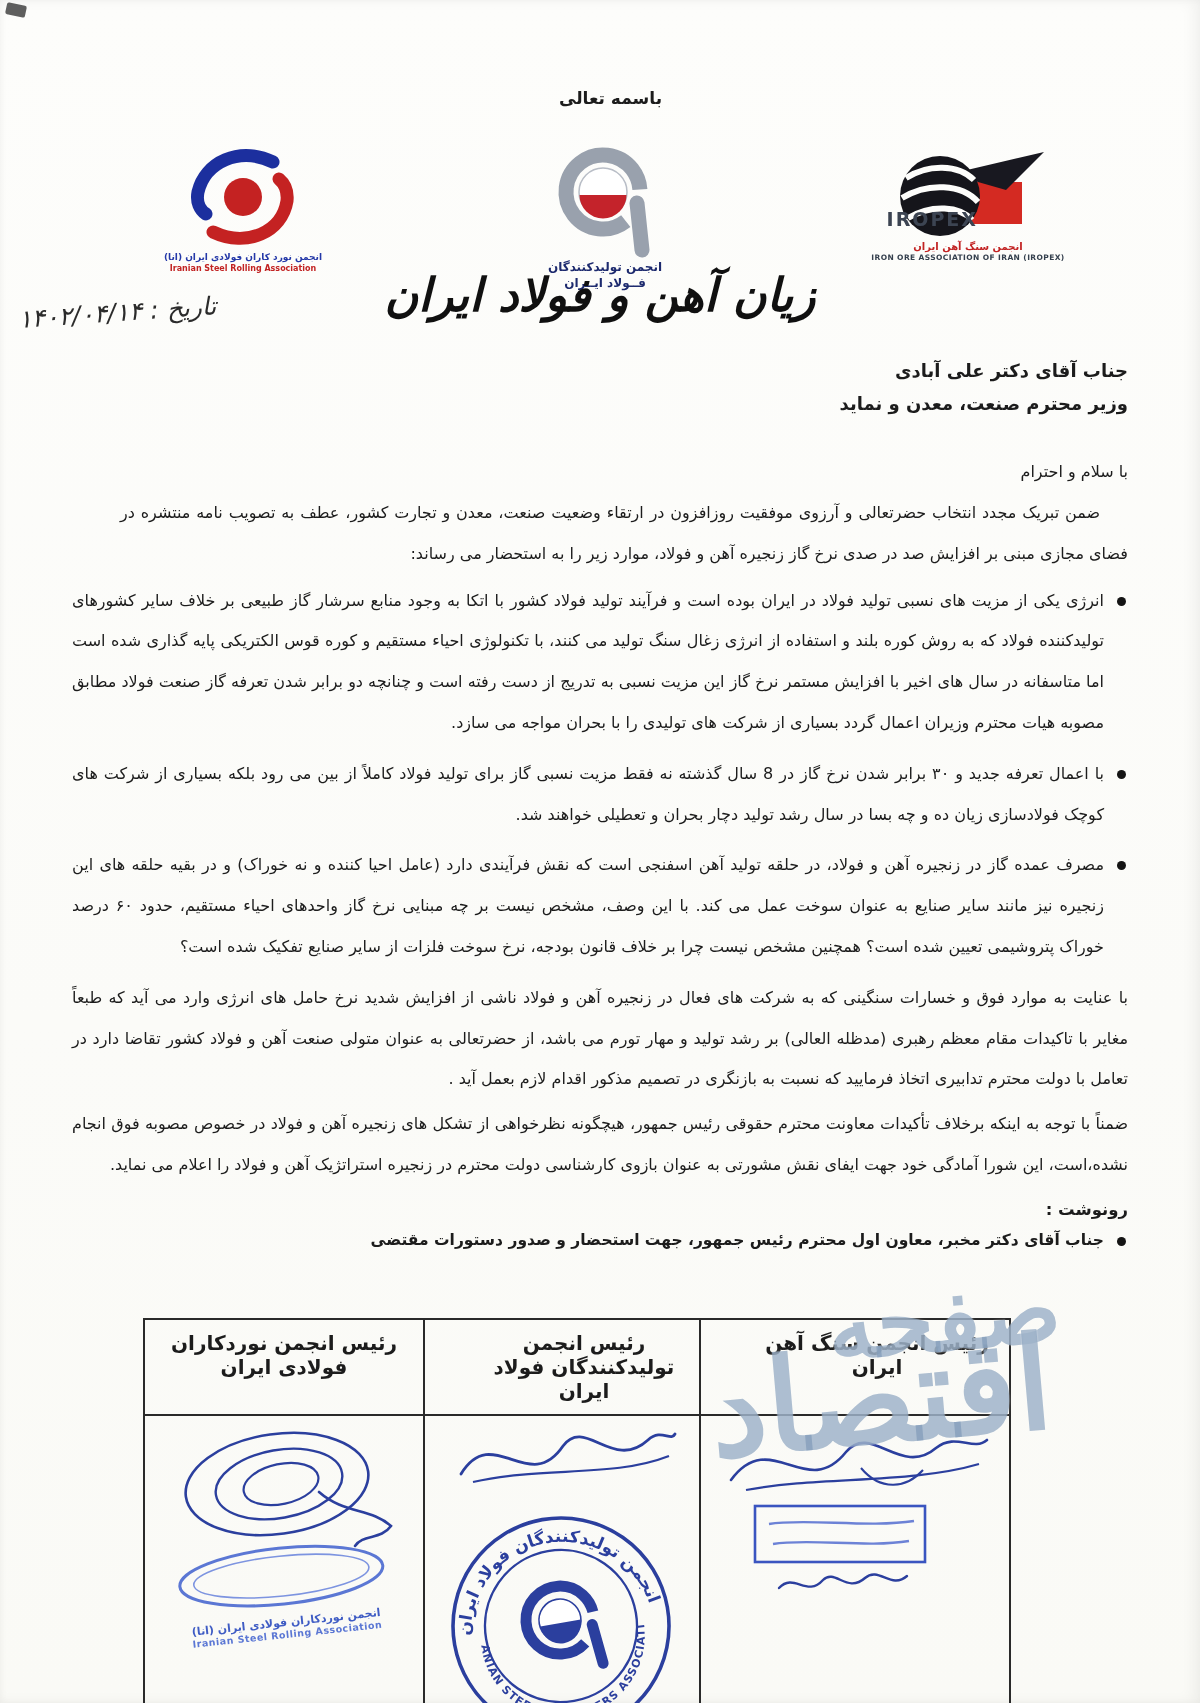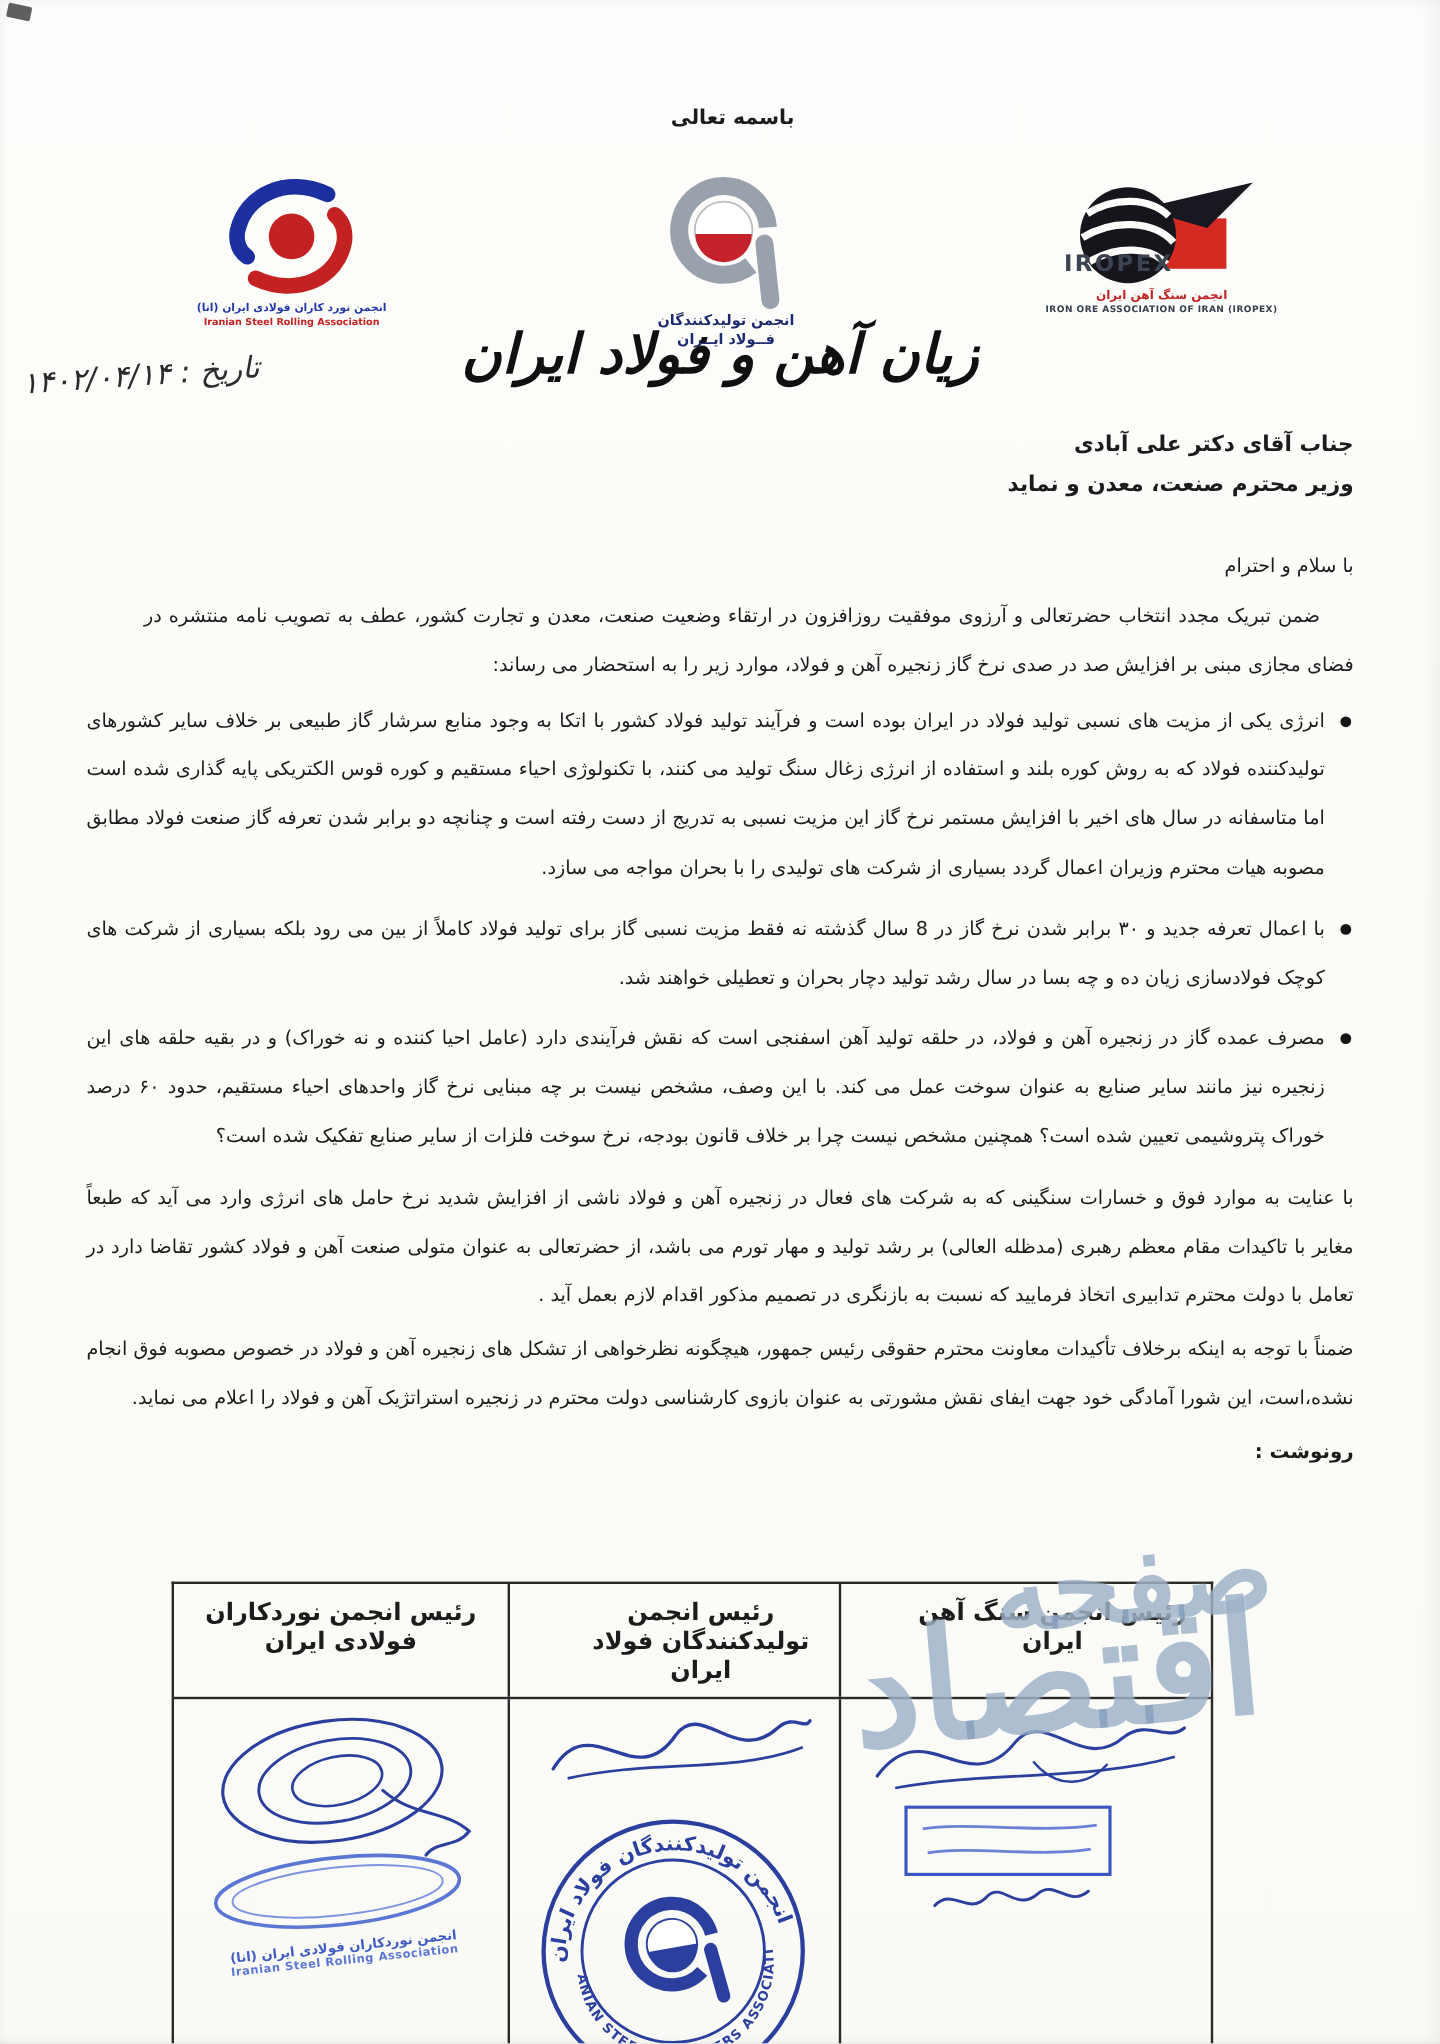--- a/index.html
+++ b/index.html
@@ -146,20 +146,24 @@
       <li class="point">
         <span class="dot"></span>
         <span>مصرف عمده گاز در زنجیره آهن و فولاد، در حلقه تولید آهن اسفنجی است که نقش فرآیندی دارد (عامل احیا کننده و نه خوراک) و در بقیه حلقه های این زنجیره نیز مانند سایر صنایع به عنوان سوخت عمل می کند. با این وصف، مشخص نیست بر چه مبنایی نرخ گاز واحدهای احیاء مستقیم، حدود ۶۰ درصد خوراک پتروشیمی تعیین شده است؟ همچنین مشخص نیست چرا بر خلاف قانون بودجه، نرخ سوخت فلزات از سایر صنایع تفکیک شده است؟</span>
       </li>
     </ul>
 
     <div class="para closing">با عنایت به موارد فوق و خسارات سنگینی که به شرکت های فعال در زنجیره آهن و فولاد ناشی از افزایش شدید نرخ حامل های انرژی وارد می آید که طبعاً مغایر با تاکیدات مقام معظم رهبری (مدظله العالی) بر رشد تولید و مهار تورم می باشد، از حضرتعالی به عنوان متولی صنعت آهن و فولاد کشور تقاضا دارد در تعامل با دولت محترم تدابیری اتخاذ فرمایید که نسبت به بازنگری در تصمیم مذکور اقدام لازم بعمل آید .</div>
     <div class="para closing">ضمناً با توجه به اینکه برخلاف تأکیدات معاونت محترم حقوقی رئیس جمهور، هیچگونه نظرخواهی از تشکل های زنجیره آهن و فولاد در خصوص مصوبه فوق انجام نشده،است، این شورا آمادگی خود جهت ایفای نقش مشورتی به عنوان بازوی کارشناسی دولت محترم در زنجیره استراتژیک آهن و فولاد را اعلام می نماید.</div>
 
     <div class="cc-label">رونوشت :</div>
+    <div class="cc-item">
+      <span class="dot"></span>
+      <span>جناب آقای دکتر مخبر، معاون اول محترم رئیس جمهور، جهت استحضار و صدور دستورات مقتضی</span>
+    </div>
   </div>
 
   <div class="sig-table">
     <div class="sig-head">
       <div class="sig-head-cell c1">رئیس انجمن سنگ آهن ایران</div>
       <div class="sig-head-cell c2">رئیس انجمن تولیدکنندگان فولاد ایران</div>
       <div class="sig-head-cell c3">رئیس انجمن نوردکاران فولادی ایران</div>
     </div>
     <div class="sig-body">
 

